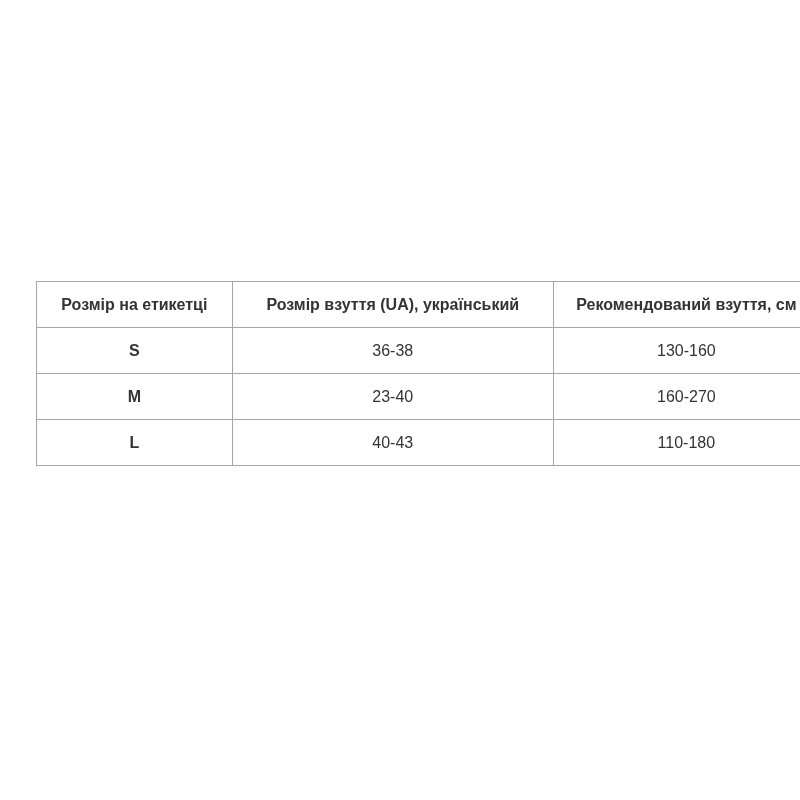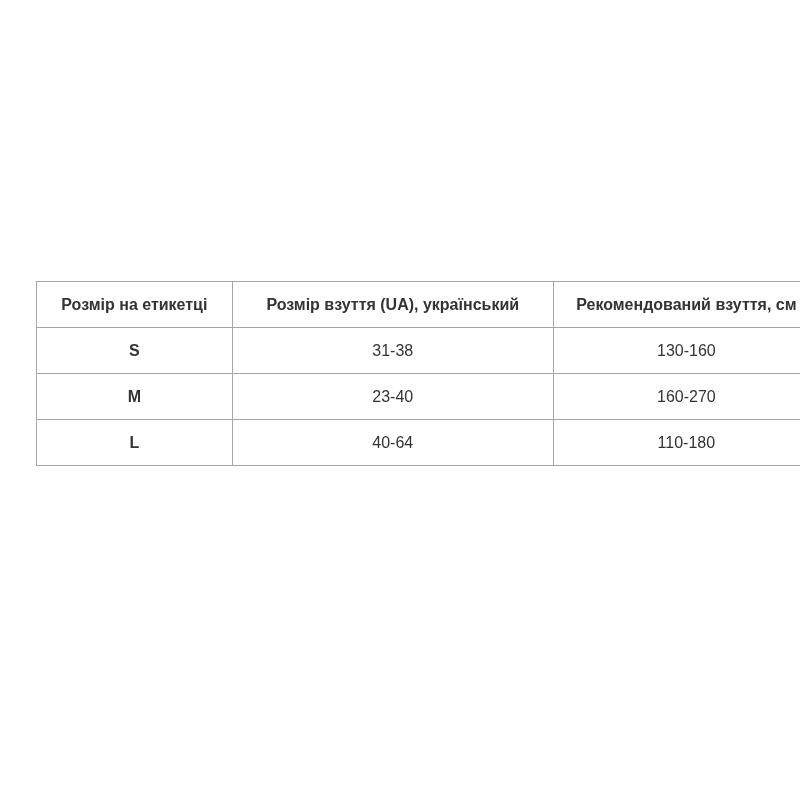--- a/index.html
+++ b/index.html
@@ -60,28 +60,28 @@
     <thead>
       <tr>
         <th>Розмір на етикетці</th>
         <th>Розмір взуття (UA), український</th>
         <th>Рекомендований взуття, см</th>
       </tr>
     </thead>
     <tbody>
       <tr>
         <td class="size-label">S</td>
-        <td>31-38</td>
+        <td>36-38</td>
         <td>130-160</td>
       </tr>
       <tr>
         <td class="size-label">M</td>
         <td>23-40</td>
         <td>160-270</td>
       </tr>
       <tr>
         <td class="size-label">L</td>
-        <td>40-64</td>
+        <td>40-43</td>
         <td>110-180</td>
       </tr>
     </tbody>
   </table>
 </div>
 
 </body></html>

